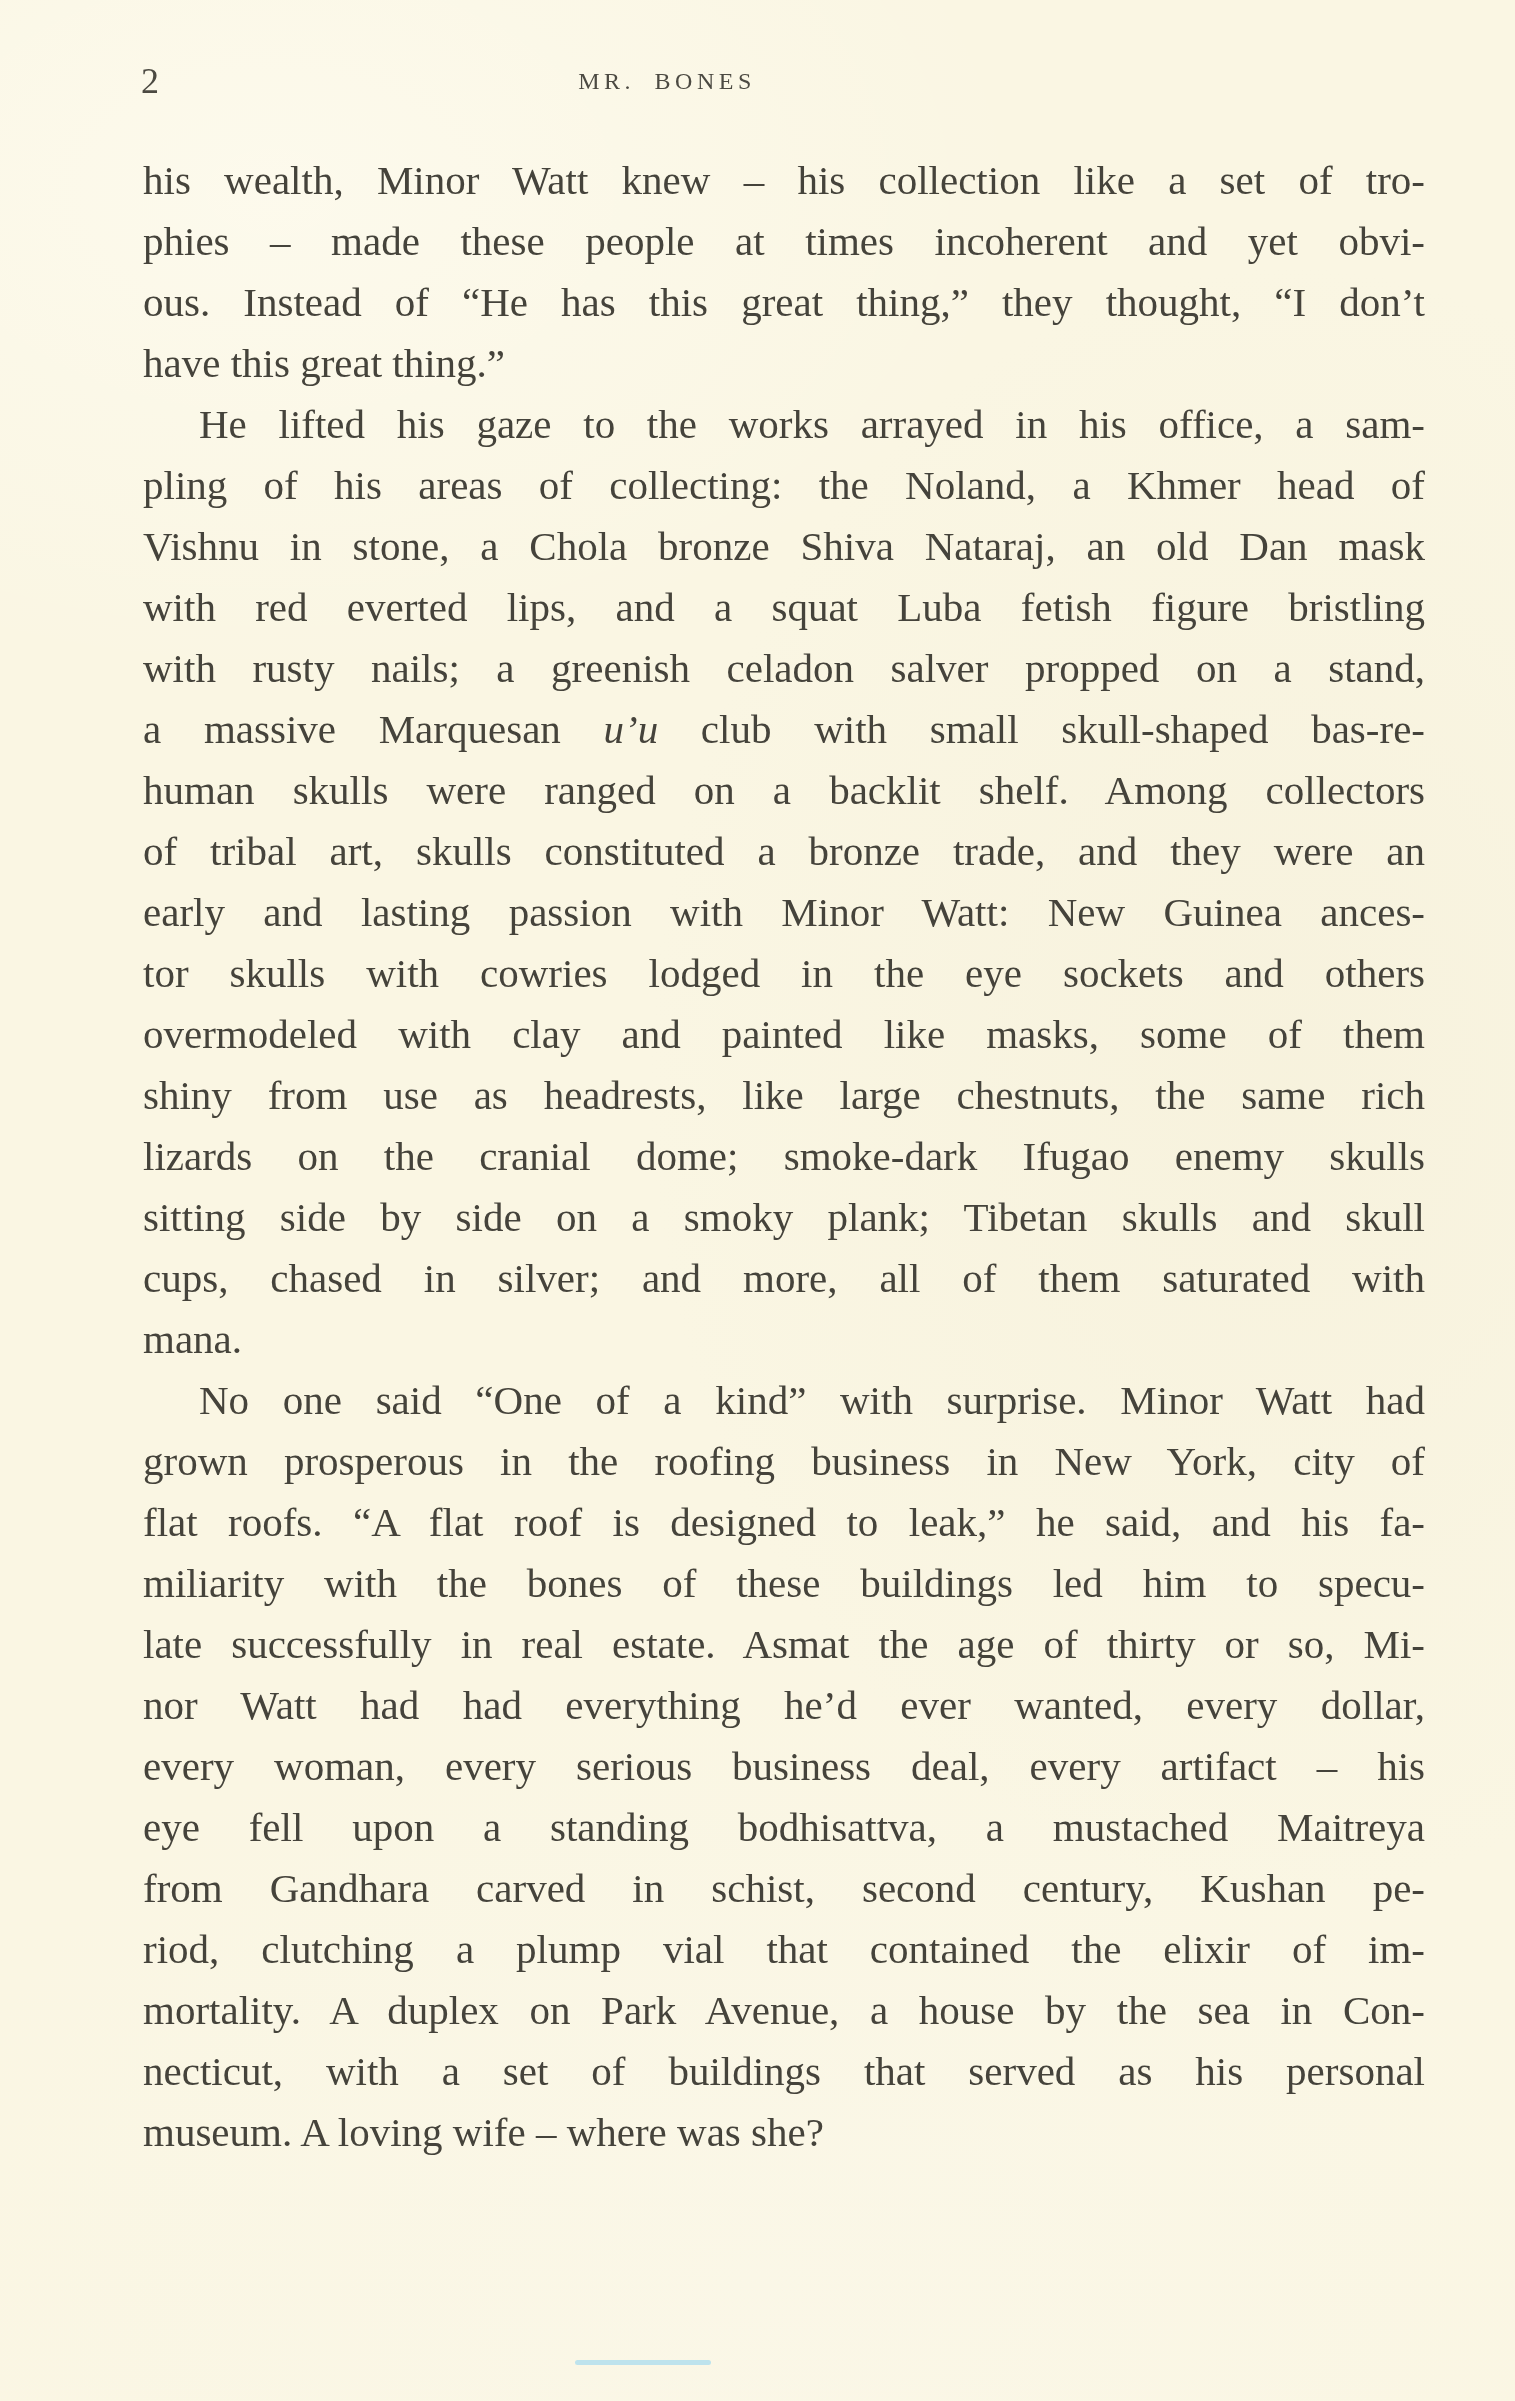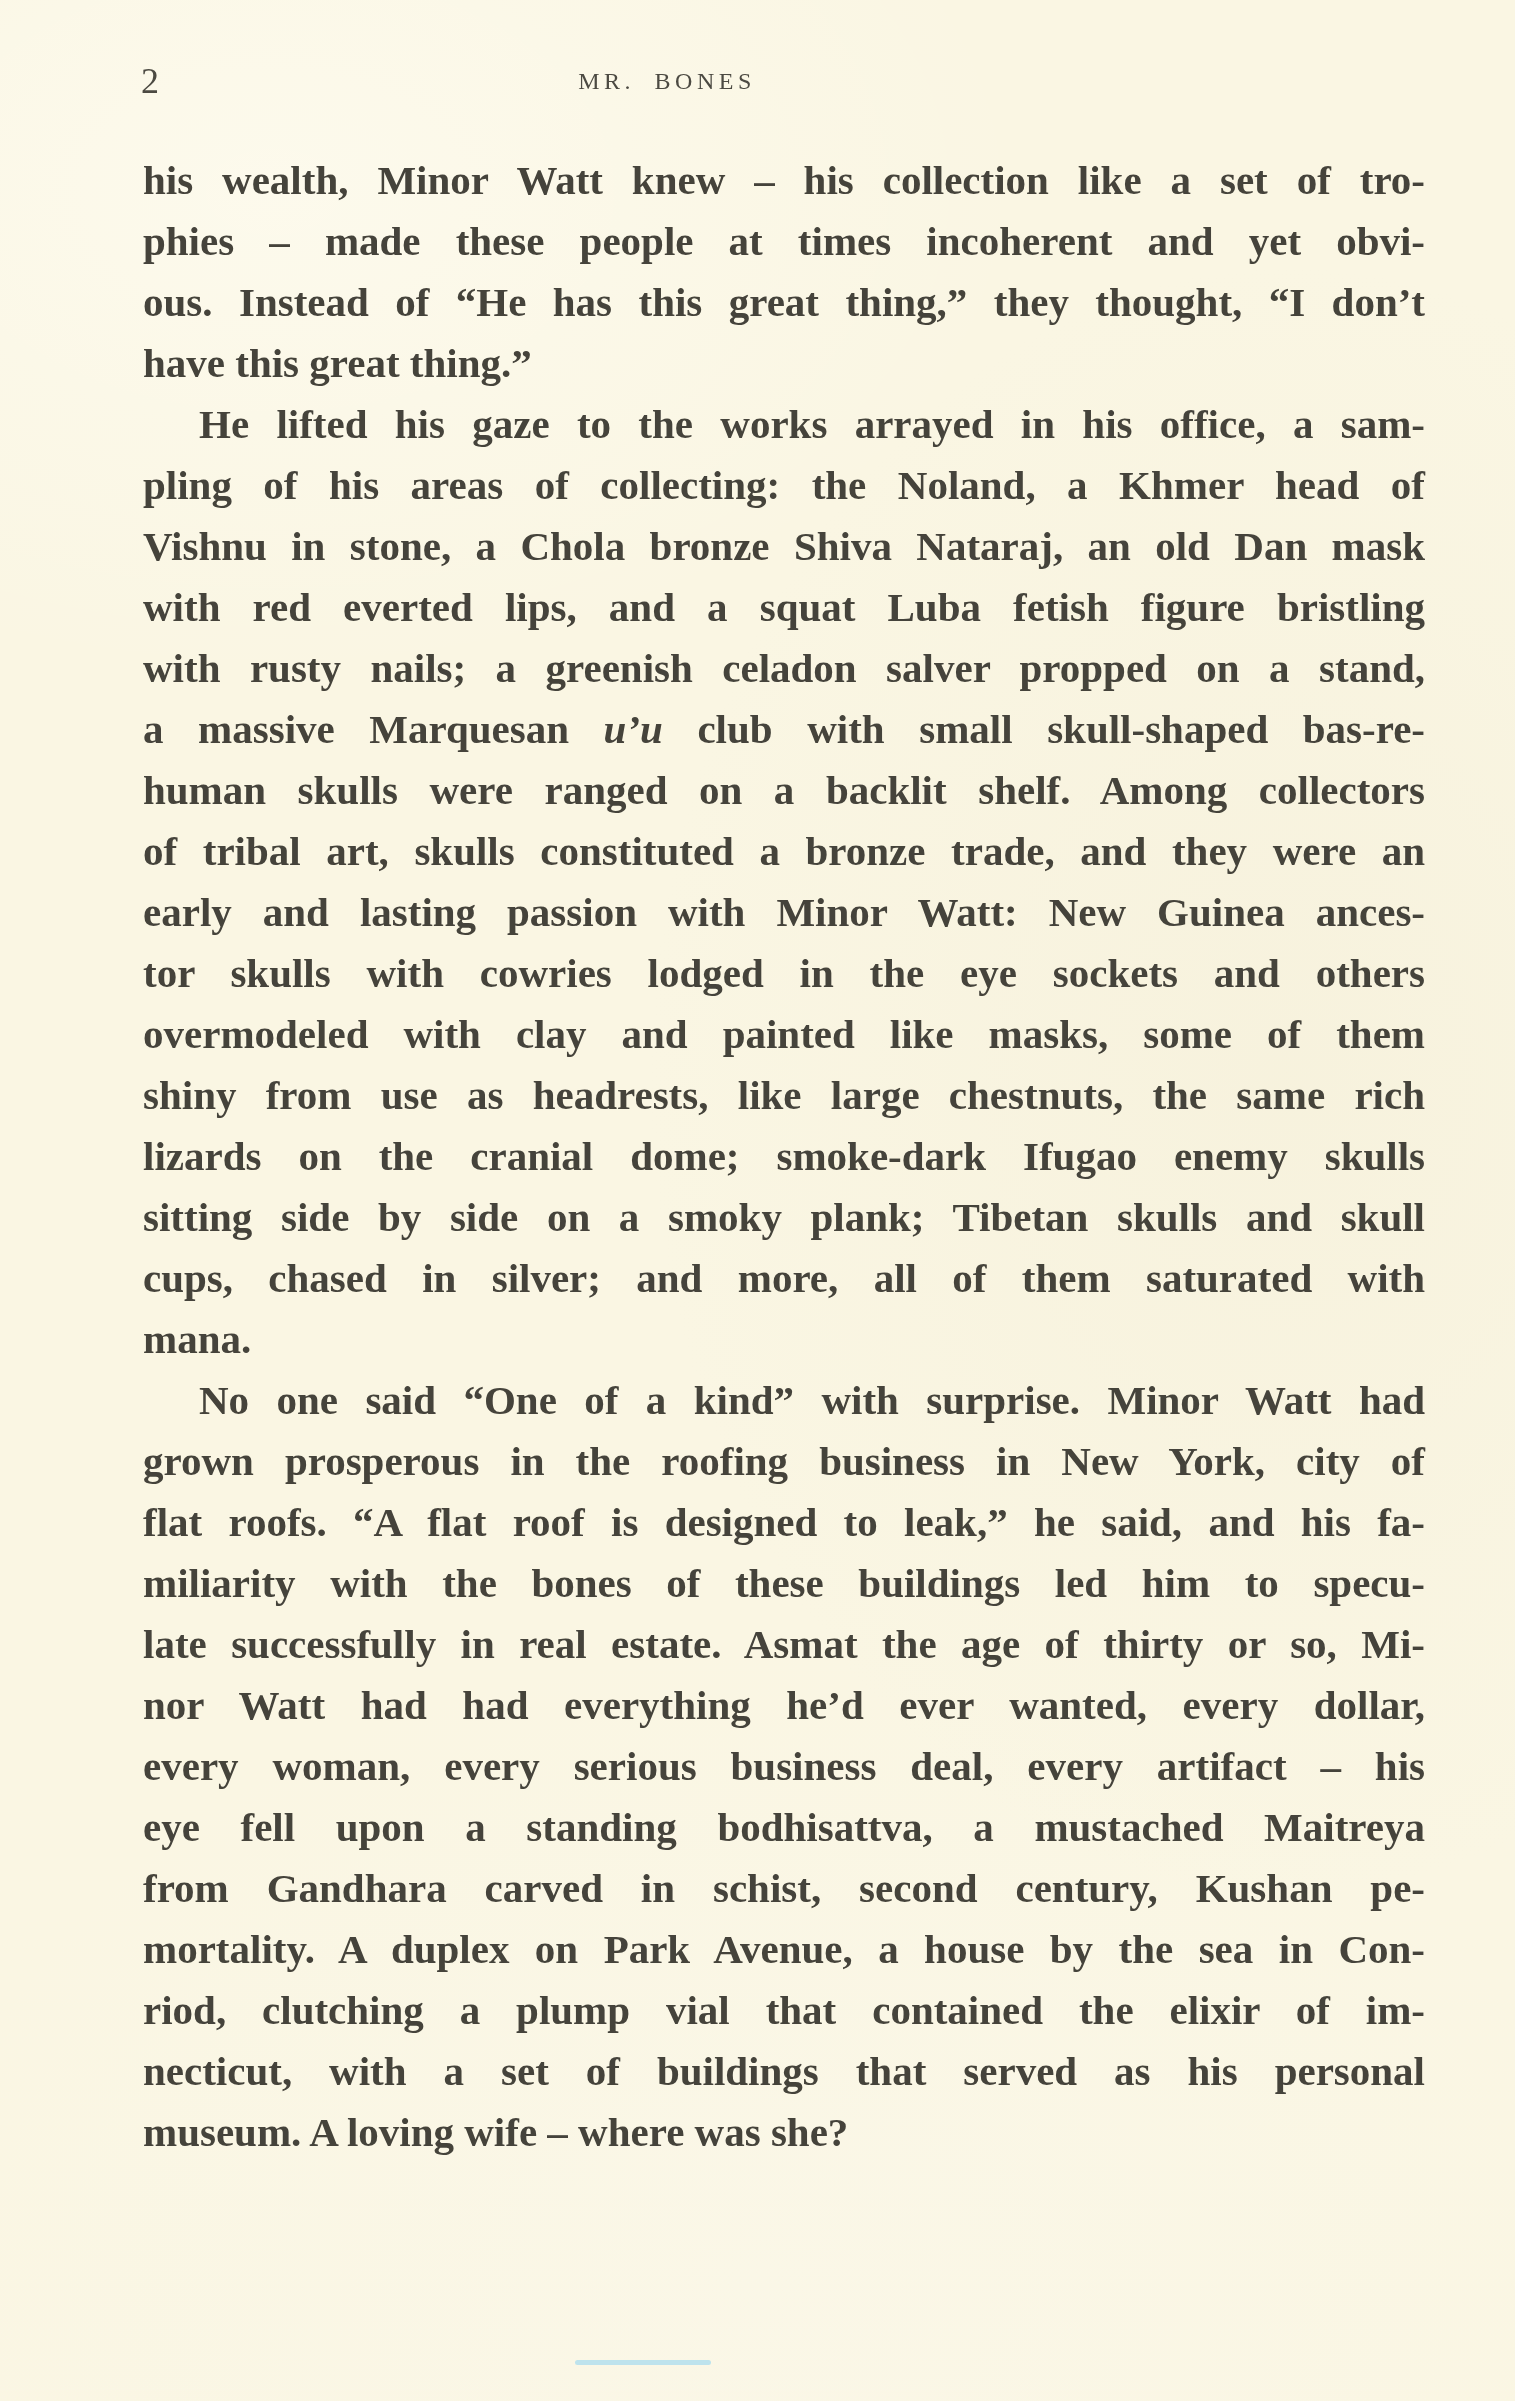--- a/index.html
+++ b/index.html
@@ -58,21 +58,20 @@
     top: 150px;
     width: 1282px;
     font-size: 41px;
     line-height: 61px;
     color: var(--ink);
   }
   .line {
     text-align: justify;
     text-align-last: justify;
     height: 61px;
-    font-weight: bold;
   }
   .line.para-end {
     text-align-last: left;
   }
   .line.indent {
     text-indent: 56px;
   }
   .line i {
     font-style: italic;
   }
@@ -119,21 +118,21 @@
       <div class="line para-end">mana.</div>
       <div class="line indent">No one said “One of a kind” with surprise. Minor Watt had</div>
       <div class="line">grown prosperous in the roofing business in New York, city of</div>
       <div class="line">flat roofs. “A flat roof is designed to leak,” he said, and his fa-</div>
       <div class="line">miliarity with the bones of these buildings led him to specu-</div>
       <div class="line">late successfully in real estate. Asmat the age of thirty or so, Mi-</div>
       <div class="line">nor Watt had had everything he’d ever wanted, every dollar,</div>
       <div class="line">every woman, every serious business deal, every artifact – his</div>
       <div class="line">eye fell upon a standing bodhisattva, a mustached Maitreya</div>
       <div class="line">from Gandhara carved in schist, second century, Kushan pe-</div>
+      <div class="line">riod, clutching a plump vial that contained the elixir of im-</div>
       <div class="line">mortality. A duplex on Park Avenue, a house by the sea in Con-</div>
-      <div class="line">riod, clutching a plump vial that contained the elixir of im-</div>
       <div class="line">necticut, with a set of buildings that served as his personal</div>
       <div class="line para-end">museum. A loving wife – where was she?</div>
     </div>
 
   <div class="scan-artifact"></div>
 </div>
 
 
 </body></html>

